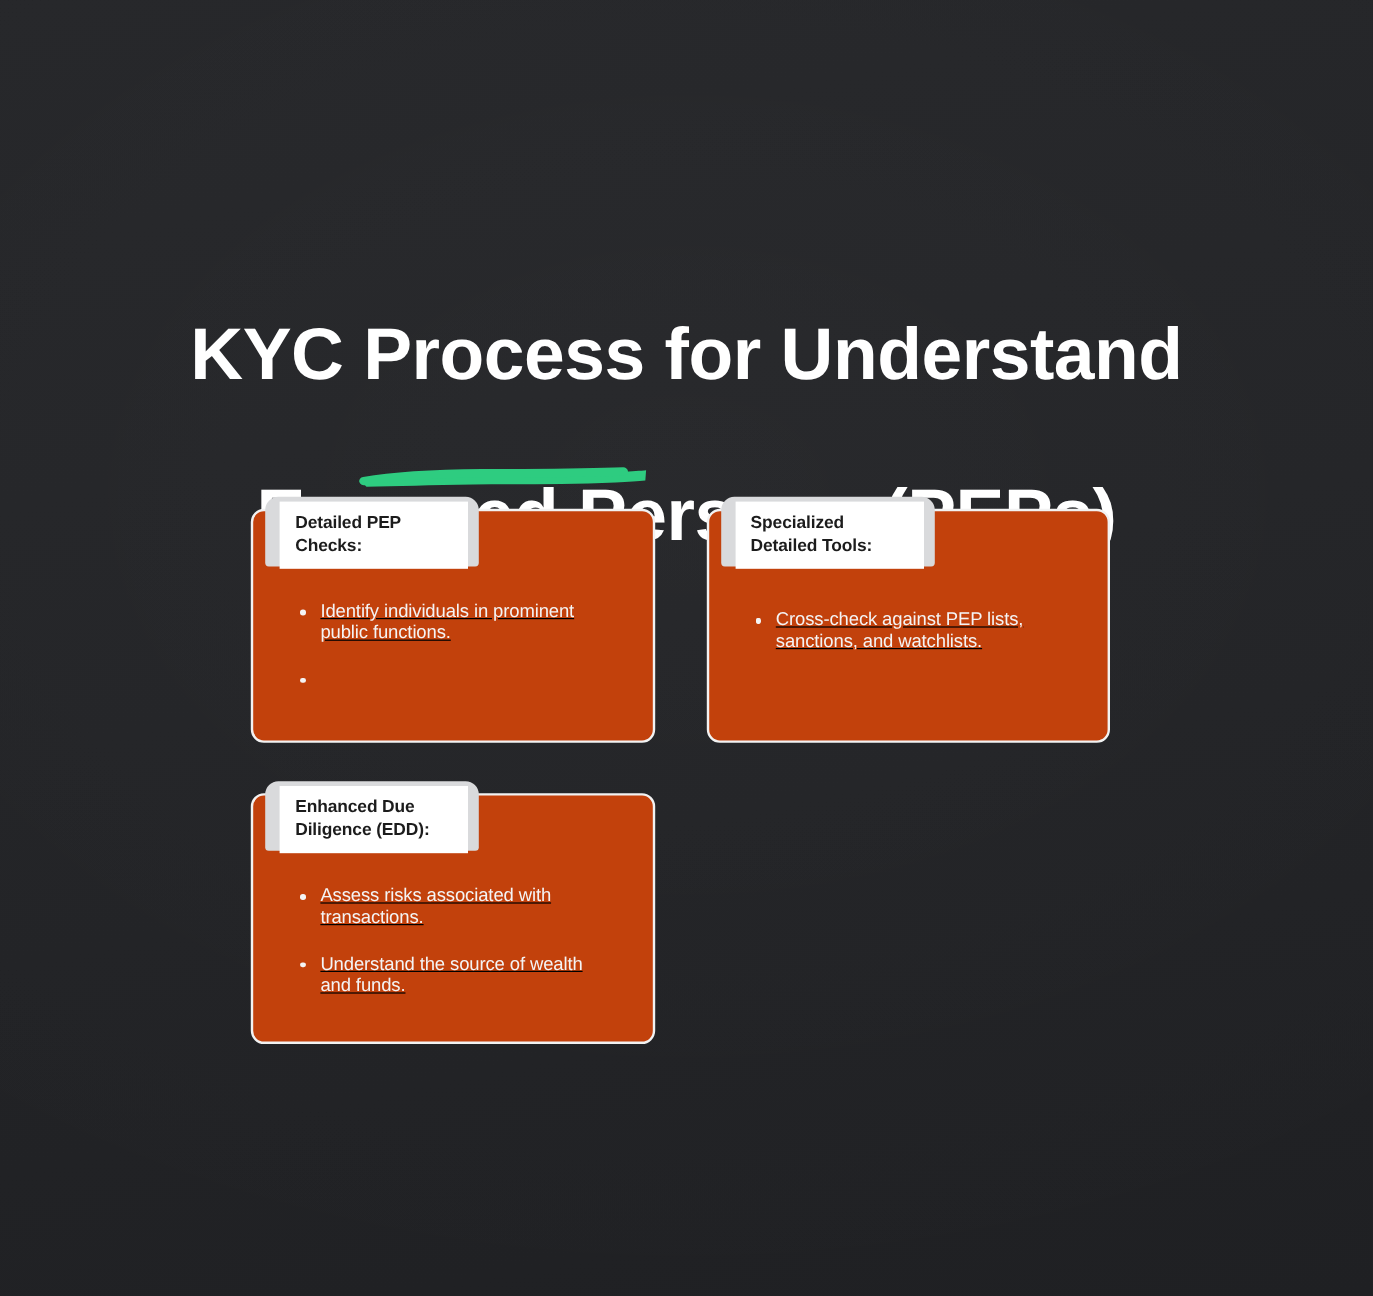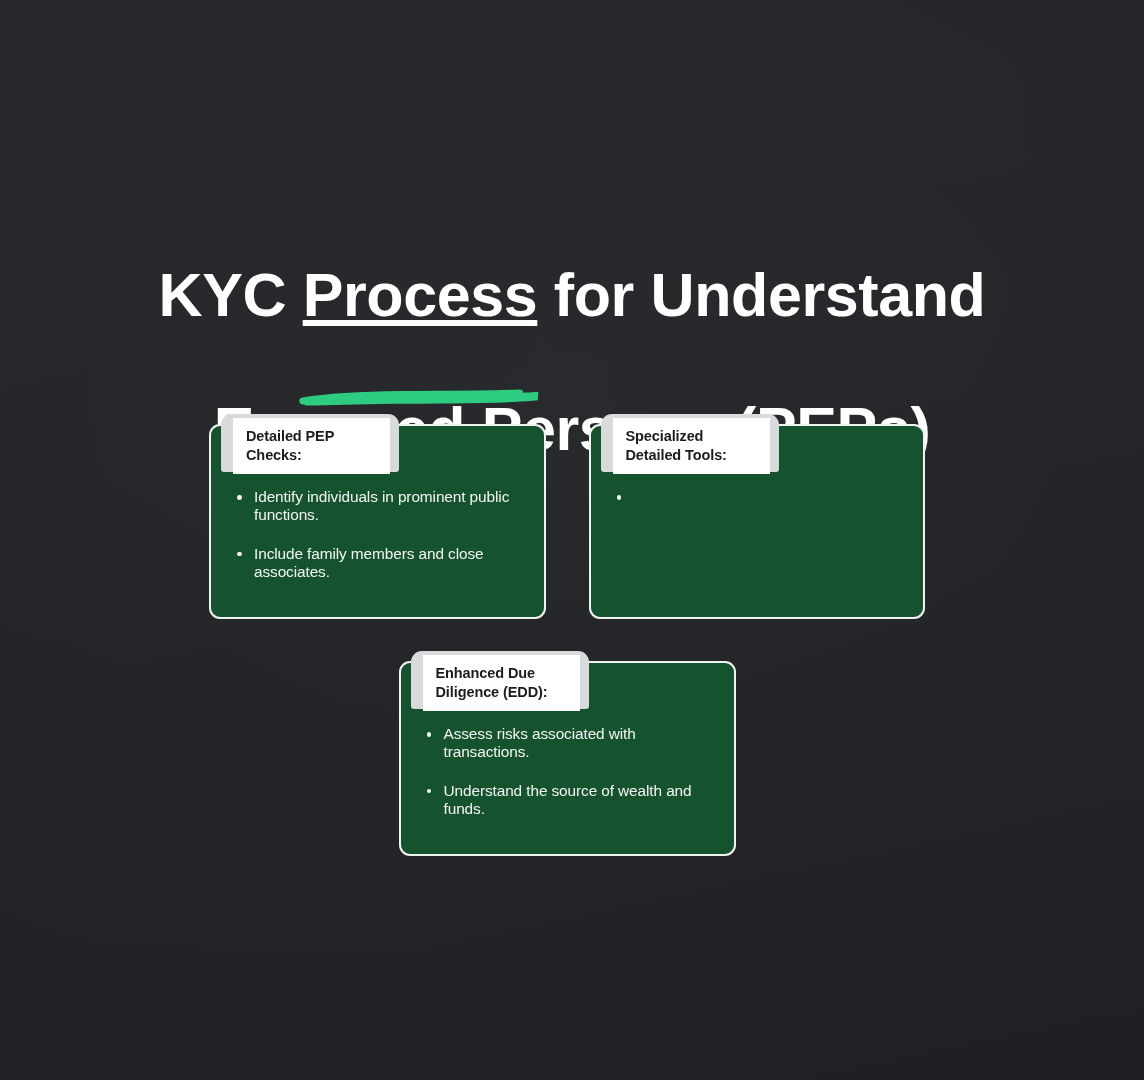--- a/index.html
+++ b/index.html
@@ -54,21 +54,20 @@
     display: inline;
   }
 
   .title-line {
     display: block;
   }
 
   .hl-word {
     position: relative;
     display: inline-block;
-    text-decoration: underline;
   }
 
   
   .marker-underline {
     position: absolute;
     left: -5px;
     right: -4px;
     bottom: -10px;
     height: 17px;
     pointer-events: none;
@@ -87,30 +86,29 @@
     top: 424px;
     width: 716px;
   }
 
   .card-row {
     display: flex;
     gap: 43px;
   }
   .card-row + .card-row {
     margin-top: 42px;
-    justify-content: center;
   }
 
   .card {
     position: relative;
     width: 337px;
     min-height: 195px;
     border: 2px solid #f2f2f2;
     border-radius: 11px;
-    background: #14532d;
+    background: #c2410c;
     padding: 62px 22px 24px 22px;
   }
 
   
   .card-tab-shape {
     position: absolute;
     top: -12px;
     left: 10px;
     width: 178px;
     height: 58px;
@@ -132,24 +130,25 @@
     font-weight: 700;
     line-height: 1.28;
     padding: 9px 13px 10px 13px;
     z-index: 2;
     white-space: pre-line;
     letter-spacing: -0.1px;
   }
 
   .card-list {
     list-style: none;
-    margin: 0;
+    margin: 13px;
     padding: 0;
     position: relative;
     z-index: 0;
+    text-decoration: underline;
   }
 
   .card-list li {
     position: relative;
     color: #f4f4f5;
     font-size: 15.4px;
     line-height: 1.19;
     padding-left: 21px;
     letter-spacing: -0.1px;
   }
@@ -194,33 +193,36 @@
         <div class="card-tab-shape"></div>
         <div class="card-label">Detailed PEP
 Checks:</div>
         <ul class="card-list">
           <li>
             <span class="bullet"></span>
             <span>Identify individuals in prominent public functions.</span>
           </li>
           <li>
             <span class="bullet"></span>
-            <span>Include family members and close associates.</span>
           </li>
         </ul>
       </div>
 
       <div class="card">
         <div class="card-tab-shape"></div>
         <div class="card-label">Specialized
 Detailed Tools:</div>
         <ul class="card-list">
           <li>
             <span class="bullet"></span>
           </li>
+          <li>
+            <span class="bullet"></span>
+            <span>Cross-check against PEP lists, sanctions, and watchlists.</span>
+          </li>
         </ul>
       </div>
 
     </div>
 
     <div class="card-row">
 
       <div class="card">
         <div class="card-tab-shape"></div>
         <div class="card-label">Enhanced Due

